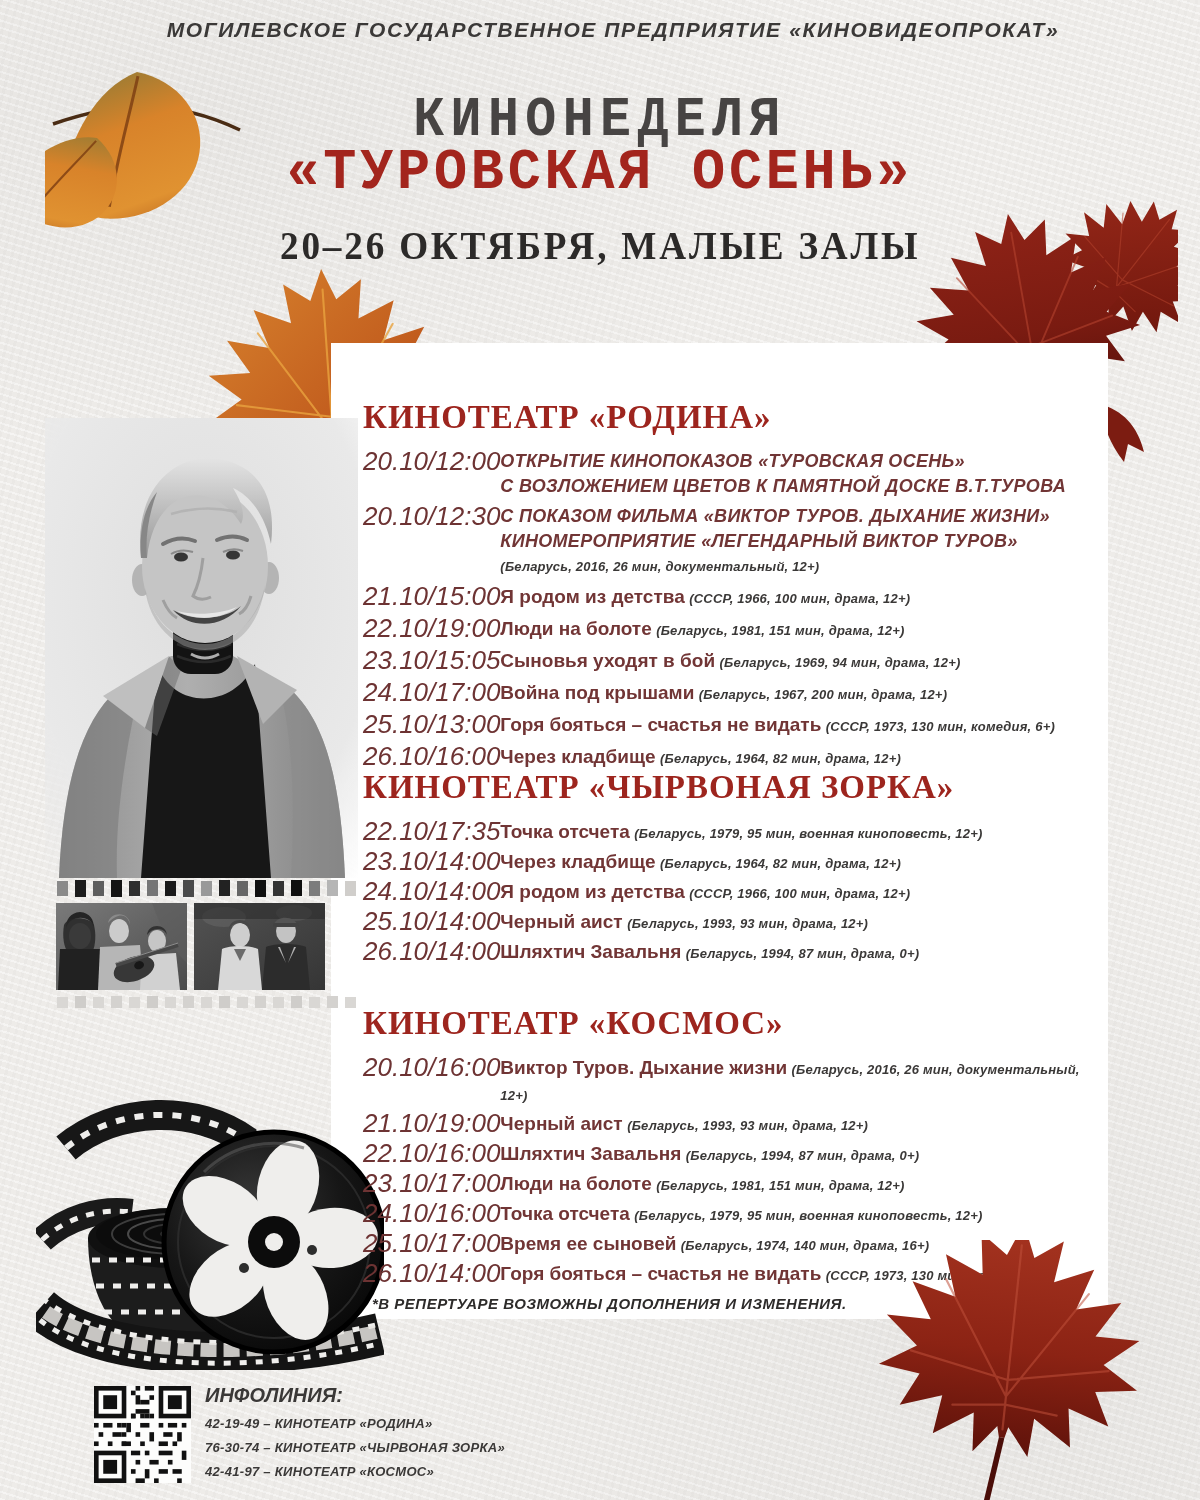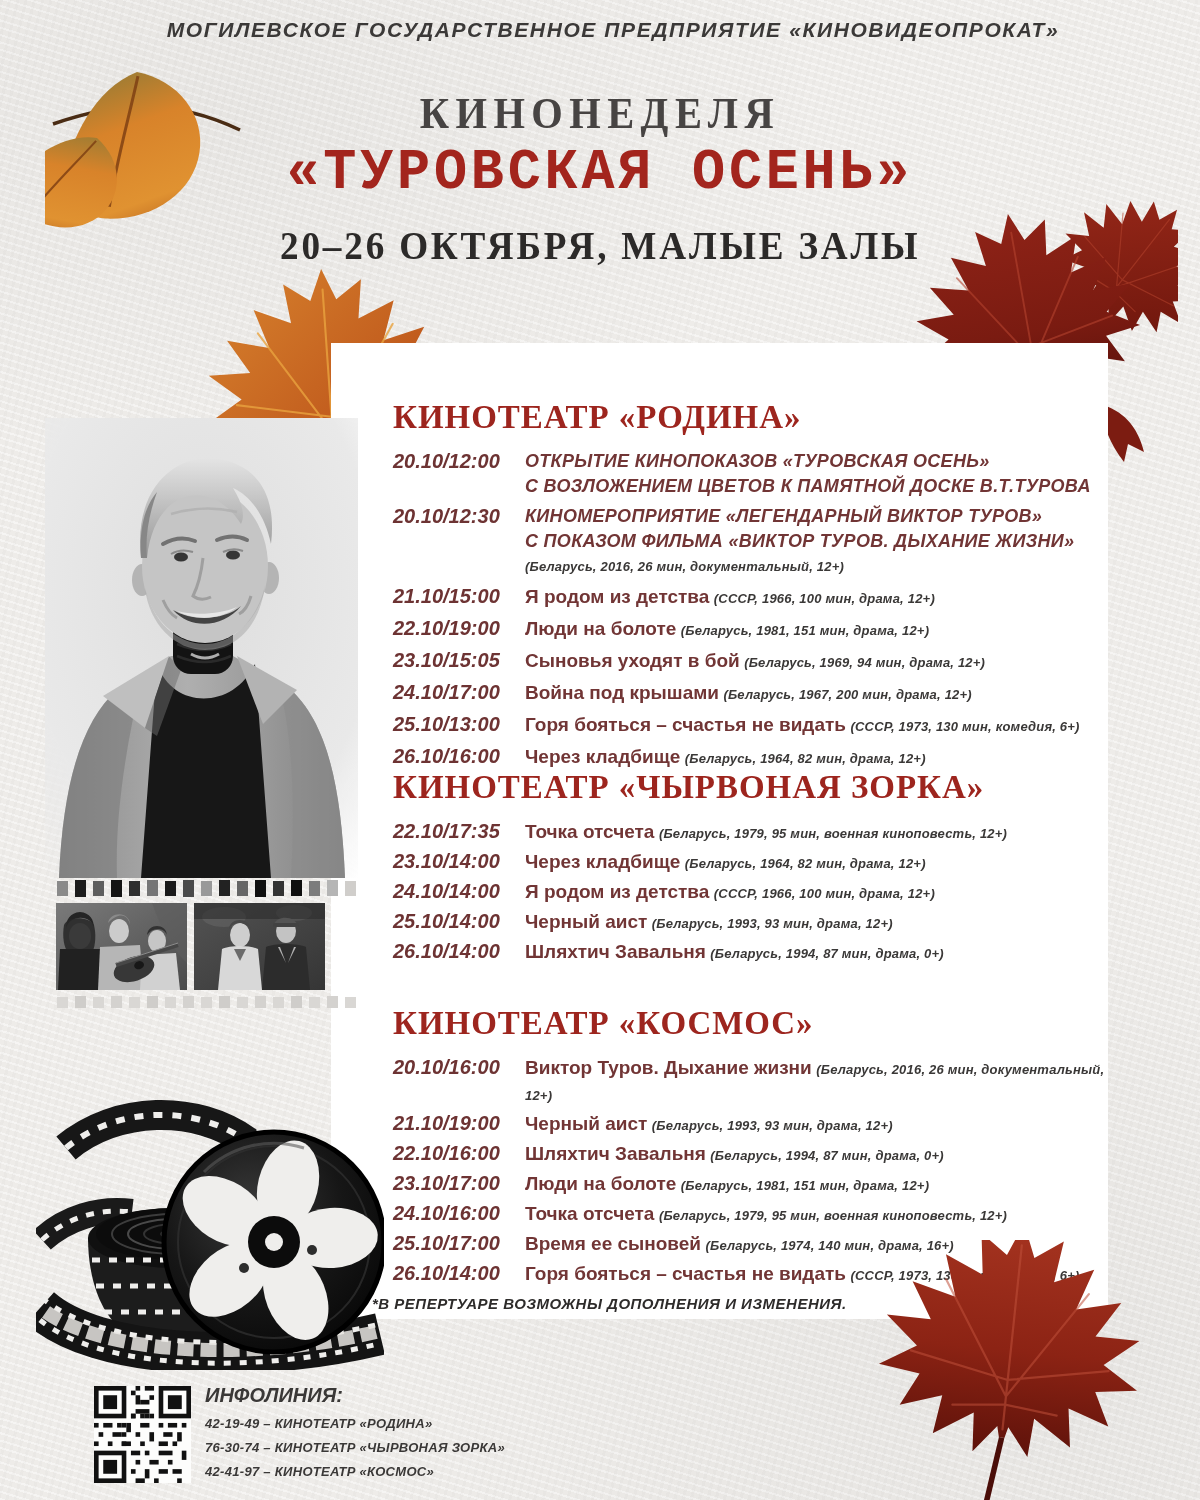--- a/index.html
+++ b/index.html
@@ -10,38 +10,38 @@
          radial-gradient(900px 500px at 18% 8%, rgba(0,0,0,0.03), transparent 70%),
          radial-gradient(1000px 700px at 85% 90%, rgba(0,0,0,0.035), transparent 70%),
          repeating-linear-gradient(104deg, rgba(0,0,0,0.014) 0 3px, transparent 3px 8px),
          repeating-linear-gradient(17deg, rgba(255,255,255,0.45) 0 2px, transparent 2px 7px);}
   .abs{position:absolute;}
   
   .hline{position:absolute;left:0;width:100%;text-align:center;white-space:nowrap;}
   .hline > span{display:inline-block;}
   .org-line{top:18px;font-size:21px;font-weight:700;font-style:italic;
             letter-spacing:1.6px;color:#3b3938;padding-left:13px;}
-  .kinonedelya{top:88px;font-family:Liberation Serif, serif;font-size:44px;font-weight:700;
+  .kinonedelya{top:88px;font-family:Liberation Mono, monospace;font-size:56px;font-weight:700;
                letter-spacing:7px;color:#474443;}
   .kinonedelya>span{transform:scaleX(.92);}
   .main-title{top:140px;font-family:Liberation Mono, monospace;font-size:58px;font-weight:700;
               letter-spacing:4px;color:#a3251d;}
   .main-title>span{transform:scaleX(.95);}
   .dates-line{top:222px;font-family:"Liberation Serif",serif;font-size:40px;font-weight:700;
               letter-spacing:3px;color:#2c2a29;}
   .dates-line>span{transform:scaleX(.93);}
   
   .panel{left:331px;top:343px;width:777px;height:976px;background:#ffffff;z-index:3;}
   
-  .cinema{position:absolute;left:393px;width:720px;z-index:5;}
+  .cinema{position:absolute;left:363px;width:720px;z-index:5;}
   .cinema h2{margin:0 0 13px 0;font-family:"Liberation Serif",serif;font-size:34px;
              font-weight:700;letter-spacing:1px;color:#9d251e;white-space:nowrap;
              transform:scaleX(.97);transform-origin:left;}
   .row{display:flex;margin-bottom:5px;line-height:25px;}
-  .row .time{flex:0 0 132px;font-size:20px;font-weight:700;font-style:italic;color:#6d3333;}
+  .row .time{flex:0 0 132px;font-size:26px;font-weight:400;font-style:italic;color:#6d3333;}
   .row .cell{flex:1;}
   .ftitle{font-size:19px;font-weight:700;color:#713535;}
   .evline{display:block;font-size:18px;font-weight:700;font-style:italic;color:#713535;
           letter-spacing:.3px;}
   .det{font-size:13px;font-weight:700;font-style:italic;color:#3a3837;letter-spacing:.2px;}
   .zorka .row,.kosmos7 .row{margin-bottom:3px;}
   .footnote{left:372px;top:1295px;font-size:15px;font-weight:700;font-style:italic;
             color:#2e2c2b;letter-spacing:.5px;z-index:5;}
   
   .portrait{left:45px;top:418px;width:313px;height:460px;z-index:4;
@@ -354,22 +354,22 @@
     <div class="row">
       <span class="time">20.10/12:00</span>
       <span class="cell">
           <span class="evline">ОТКРЫТИЕ КИНОПОКАЗОВ «ТУРОВСКАЯ ОСЕНЬ»</span>
           <span class="evline">С ВОЗЛОЖЕНИЕМ ЦВЕТОВ К ПАМЯТНОЙ ДОСКЕ В.Т.ТУРОВА</span>
         </span>
     </div>
     <div class="row">
       <span class="time">20.10/12:30</span>
       <span class="cell">
+          <span class="evline">С ПОКАЗОМ ФИЛЬМА «ВИКТОР ТУРОВ. ДЫХАНИЕ ЖИЗНИ»</span>
           <span class="evline">КИНОМЕРОПРИЯТИЕ «ЛЕГЕНДАРНЫЙ ВИКТОР ТУРОВ»</span>
-          <span class="evline">С ПОКАЗОМ ФИЛЬМА «ВИКТОР ТУРОВ. ДЫХАНИЕ ЖИЗНИ»</span>
           <span class="det" style="display:block">(Беларусь, 2016, 26 мин, документальный, 12+)</span>
         </span>
     </div>
     <div class="row">
       <span class="time">21.10/15:00</span>
       <span class="cell"><span class="ftitle">Я родом из детства</span> <span class="det">(СССР, 1966, 100 мин, драма, 12+)</span></span>
     </div>
     <div class="row">
       <span class="time">22.10/19:00</span>
       <span class="cell"><span class="ftitle">Люди на болоте</span> <span class="det">(Беларусь, 1981, 151 мин, драма, 12+)</span></span>

